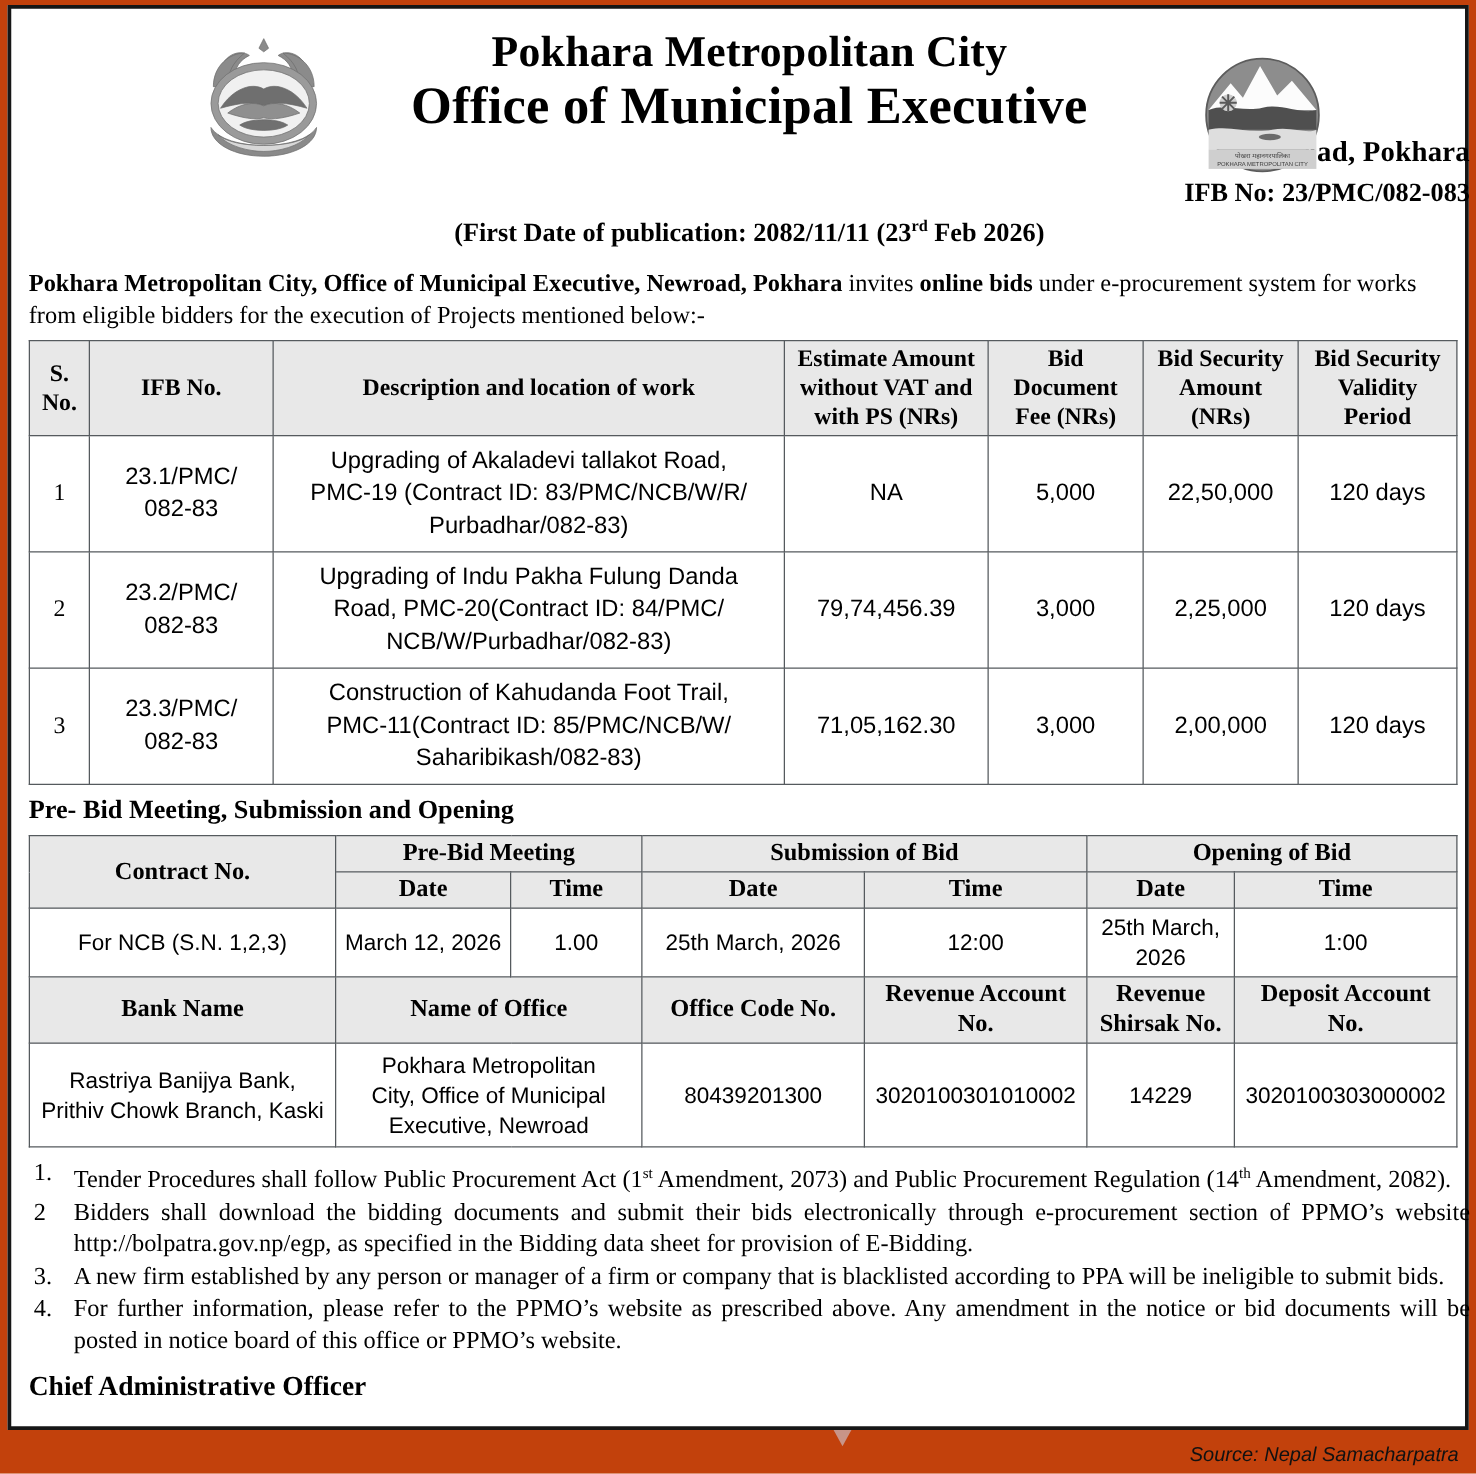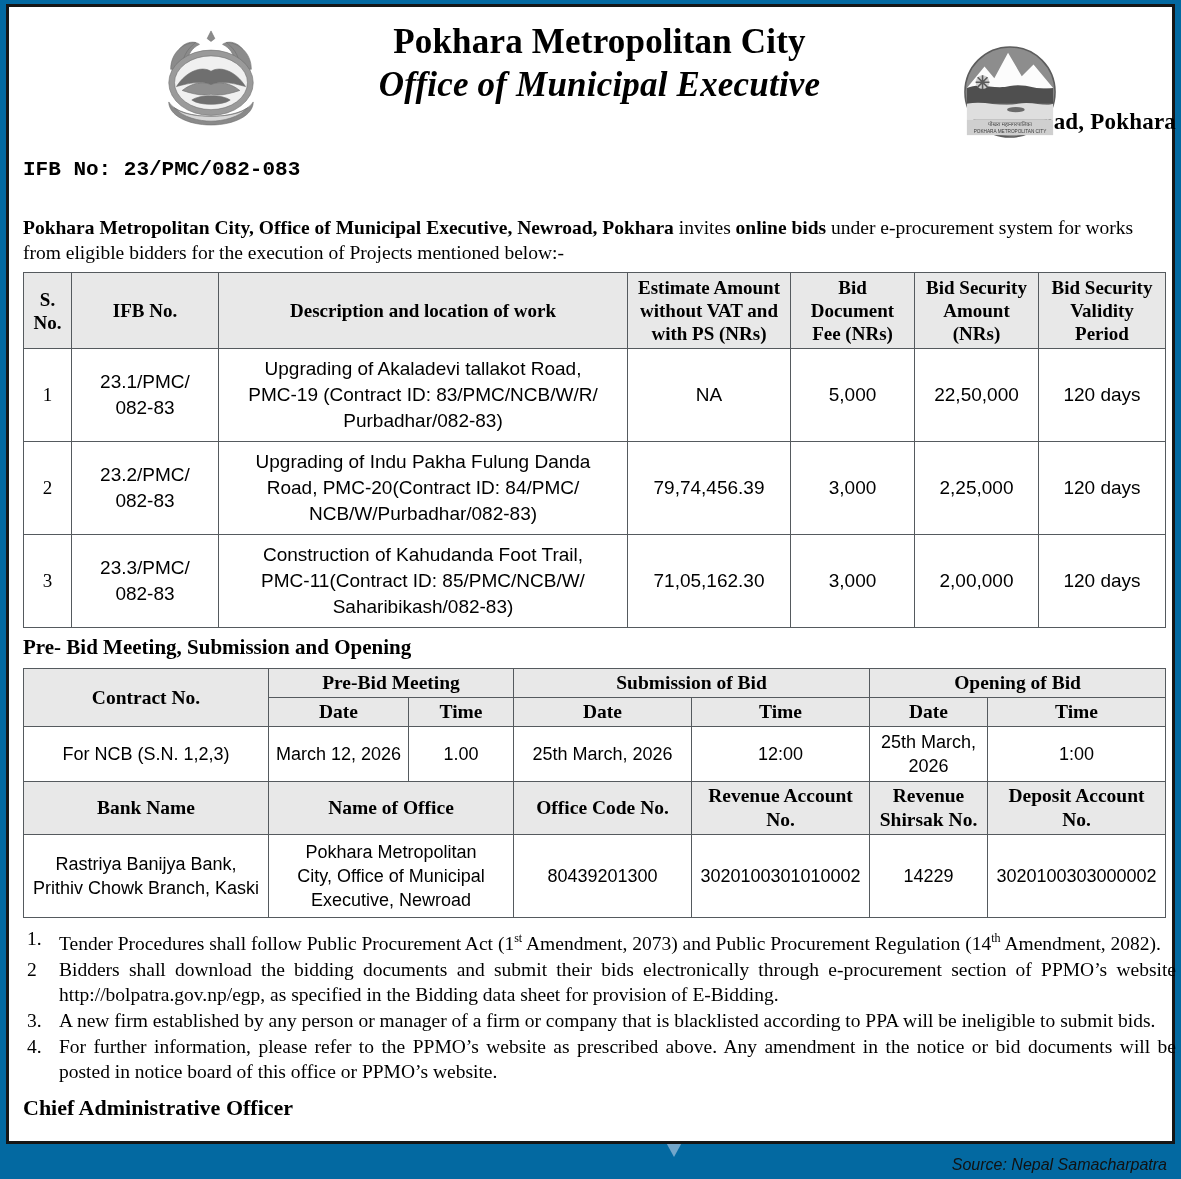--- a/index.html
+++ b/index.html
@@ -8,21 +8,21 @@
     background: #ffffff;
   }
   body {
     font-family: "Liberation Serif", serif;
     color: #000000;
   }
   #page {
     position: relative;
     width: 1181px;
     height: 1179px;
-    background: #0369a1;
+    background: #c2410c;
     overflow: hidden;
     box-sizing: border-box;
   }
   
   #ad-frame {
     position: absolute;
     left: 6px;
     top: 4px;
     width: 1169px;
     height: 1140px;
@@ -103,48 +103,46 @@
     text-align: center;
     font-weight: 700;
     letter-spacing: .2px;
   }
   .h-line1 {
     font-size: 35px;
     line-height: 42px;
     padding-top: 8px;
   }
   .h-line2 {
-    font-size: 35px;
+    font-size: 42px;
     line-height: 44px;
-    font-style: italic;
   }
   .h-line3 {
     font-size: 23px;
     line-height: 30px;
     font-weight: 700;
     text-align: right;
   }
   .ifb-banner {
     margin: 12px auto 0 auto;
     background: #0b0b0b;
     color: #ffffff;
     width: 414px;
     height: 52px;
     line-height: 52px;
     text-align: center;
     font-size: 33px;
     font-weight: 700;
   }
   .ifb-no {
-    text-align: left;
+    text-align: right;
     font-size: 21px;
     font-weight: 700;
-    margin-top: 20px;
+    margin-top: 4px;
     line-height: 26px;
-    font-family: Liberation Mono, monospace;
   }
   .pub-date {
     text-align: center;
     font-size: 21px;
     font-weight: 700;
     line-height: 28px;
   }
   sup { font-size: .62em; vertical-align: super; }
 
   .intro {
@@ -308,20 +306,21 @@
             <text x="50" y="91.6" font-family="Liberation Sans, sans-serif" font-size="4.8" text-anchor="middle" fill="#3a3a3a">POKHARA METROPOLITAN CITY</text>
           </svg>
         </div>
 
         <div class="h-title h-line1">Pokhara Metropolitan City</div>
         <div class="h-title h-line2">Office of Municipal Executive</div>
         <div class="h-title h-line3">Newroad, Pokhara</div>
 
 
         <div class="ifb-no">IFB No: 23/PMC/082-083</div>
+        <div class="pub-date"><span>(First Date of publication: 2082/11/11 (23</span><sup>rd</sup><span> Feb 2026)</span></div>
       </div>
 
       <div class="intro"><b>Pokhara Metropolitan City, Office of Municipal Executive, Newroad, Pokhara</b><span> invites </span><b>online bids</b><span> under e-procurement system for works from eligible bidders for the execution of Projects mentioned below:-</span></div>
 
       <table class="tbl">
         <colgroup>
           <col style="width:48px">
             <col style="width:147px">
             <col style="width:409px">
           <col style="width:163px">

